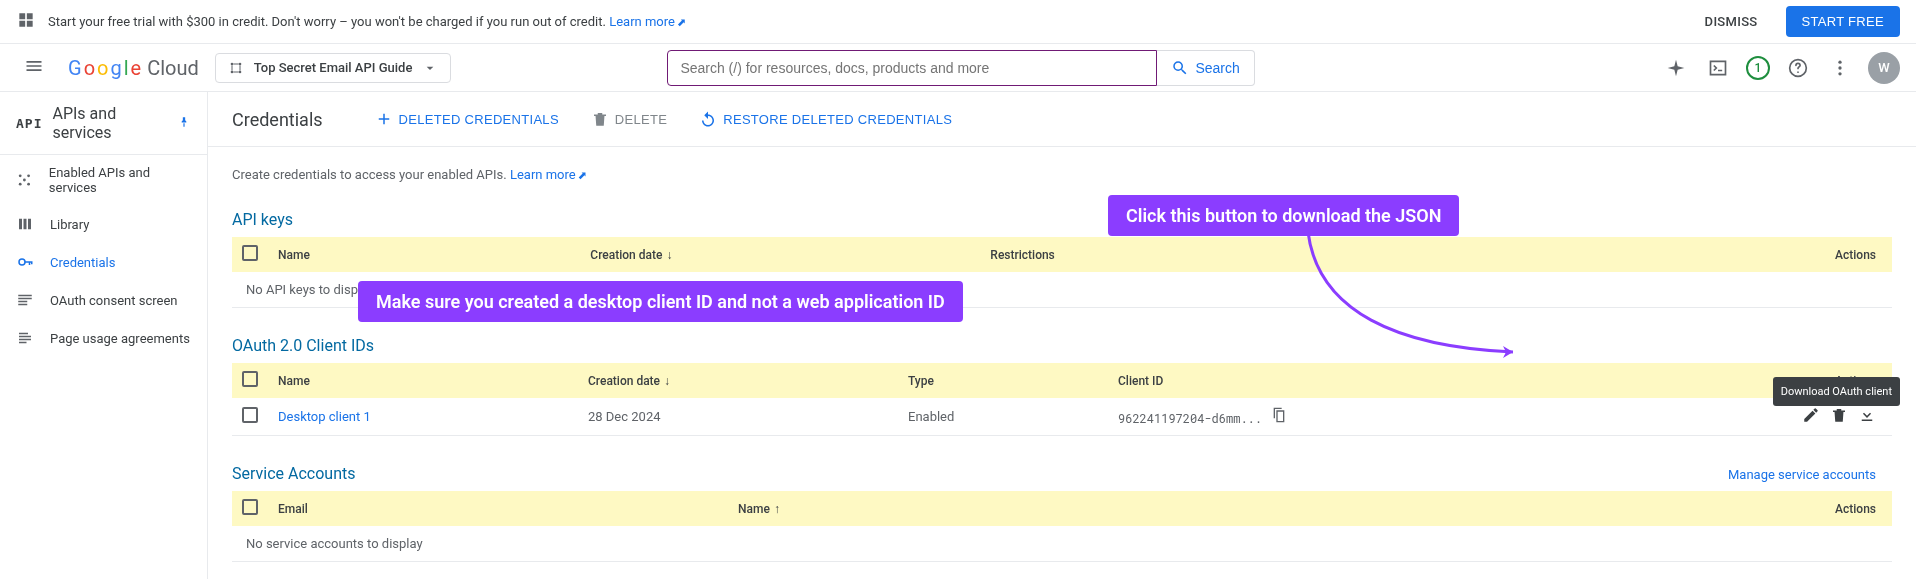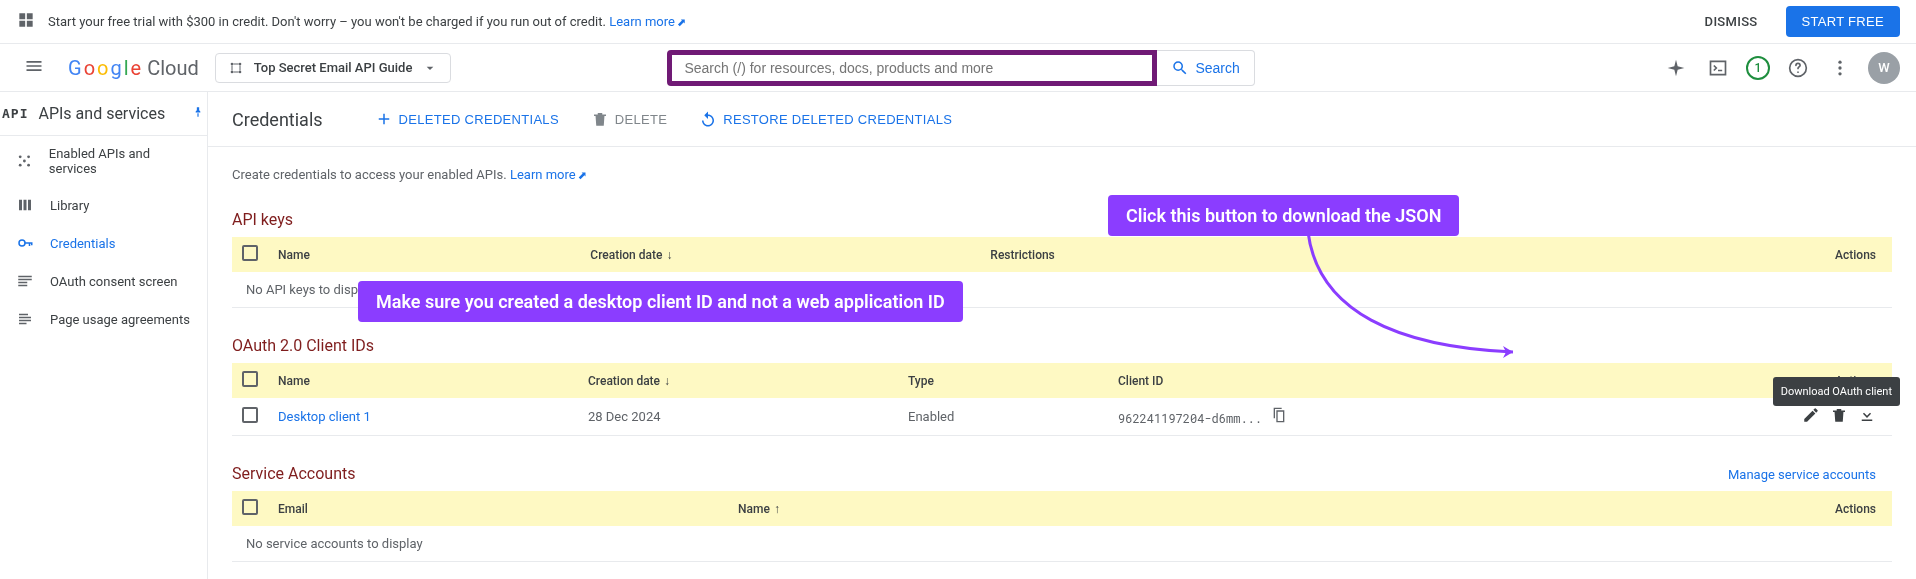--- a/index.html
+++ b/index.html
@@ -17,34 +17,34 @@
 
 .header{display:flex;align-items:center;padding:8px 16px;border-bottom:1px solid #e8eaed;gap:16px;height:48px}
 .hamburger{cursor:pointer;padding:8px}
 .hamburger svg{width:20px;height:20px;fill:#5f6368}
 .logo{display:flex;align-items:center;font-size:20px;font-weight:400;color:#5f6368;gap:2px}
 .logo .g1{color:#4285f4}.logo .g2{color:#ea4335}.logo .g3{color:#fbbc04}.logo .g4{color:#4285f4}.logo .g5{color:#34a853}.logo .g6{color:#ea4335}
 .logo .cloud{margin-left:4px;color:#5f6368}
 .project-picker{display:flex;align-items:center;gap:10px;border:1px solid #dadce0;border-radius:4px;padding:6px 12px;cursor:pointer;font-size:13px;font-weight:500}
 .project-picker svg{width:16px;height:16px;fill:#5f6368}
 .search-wrap{display:flex;flex:0 0 auto;margin-left:200px}
-.search-box{display:flex;align-items:center;border:5px solid #701a75;border-radius:4px 0 0 4px;width:490px;padding:0 12px;height:36px}
+.search-box{display:flex;align-items:center;border:1px solid #701a75;border-radius:4px 0 0 4px;width:490px;padding:0 12px;height:36px}
 .search-box input{border:none;outline:none;width:100%;font-size:14px;color:#5f6368}
 .search-btn{display:flex;align-items:center;gap:6px;border:1px solid #dadce0;border-left:none;border-radius:0 4px 4px 0;background:#fff;padding:0 14px;height:36px;cursor:pointer;color:#1a73e8;font-weight:500;font-size:14px}
 .search-btn svg{width:18px;height:18px;fill:#1a73e8}
 .header-right{margin-left:auto;display:flex;align-items:center;gap:14px}
 .hicon{cursor:pointer;display:flex;align-items:center;justify-content:center;width:28px;height:28px}
 .hicon svg{width:20px;height:20px;fill:#5f6368}
 .notif-badge{border:2px solid #1e8e3e;color:#1e8e3e;border-radius:50%;width:24px;height:24px;display:flex;align-items:center;justify-content:center;font-size:12px;font-weight:500}
 .avatar{width:32px;height:32px;border-radius:50%;background:#9aa0a6;color:#fff;display:flex;align-items:center;justify-content:center;font-weight:500;cursor:pointer}
 
 
 .main{display:flex;min-height:calc(100vh - 90px)}
 .sidebar{width:208px;border-right:1px solid #e8eaed;padding-top:0}
-.section-head{display:flex;align-items:center;gap:10px;padding:12px 2px;border-bottom:1px solid #e8eaed;font-size:16px;font-weight:400}
+.section-head{display:flex;align-items:center;gap:10px;padding:12px 16px;border-bottom:1px solid #e8eaed;font-size:16px;font-weight:400}
 .api-badge{font-family:monospace;font-size:13px;font-weight:700;letter-spacing:1px}
 .pin{color:#1a73e8;margin-left:auto}
 .side-item{display:flex;align-items:center;gap:16px;padding:10px 16px;cursor:pointer;font-size:13px;color:#3c4043}
 .side-item.active{color:#1a73e8;background:#fff}
 .side-item svg{width:18px;height:18px;fill:#5f6368}
 .side-item.active svg{fill:#1a73e8}
 
 
 .content{flex:1;padding:0;min-width:0;position:relative}
 .content-head{display:flex;align-items:center;gap:24px;padding:14px 24px;border-bottom:1px solid #e8eaed}
@@ -53,21 +53,21 @@
 .action-btn.blue{color:#1a73e8}
 .action-btn.grey{color:#80868b}
 .action-btn svg{width:18px;height:18px}
 .action-btn.blue svg{fill:#1a73e8}
 .action-btn.grey svg{fill:#80868b}
 
 .body{padding:20px 24px}
 .intro{font-size:13px;color:#5f6368;margin-bottom:28px}
 .ext-icon{font-size:11px;margin-left:2px}
 
-.sec-title{font-size:16px;font-weight:400;color:#7f1d1d;margin:10px 0 8px}
+.sec-title{font-size:16px;font-weight:400;color:#0369a1;margin:10px 0 8px}
 table{width:100%;border-collapse:collapse}
 thead tr{background:#fef9c3}
 th{text-align:left;font-size:12px;font-weight:500;color:#3c4043;padding:8px 10px}
 th.actions,td.actions{text-align:right;padding-right:16px}
 td{padding:8px 10px;font-size:13px;color:#5f6368;border-bottom:1px solid #e8eaed}
 .checkbox{width:34px}
 .chk{width:16px;height:16px;border:2px solid #5f6368;border-radius:2px;display:inline-block;cursor:pointer}
 .empty-row td{color:#5f6368;font-size:13px;padding:10px 14px}
 .link-cell a{color:#1a73e8}
 .sort{margin-left:4px}

